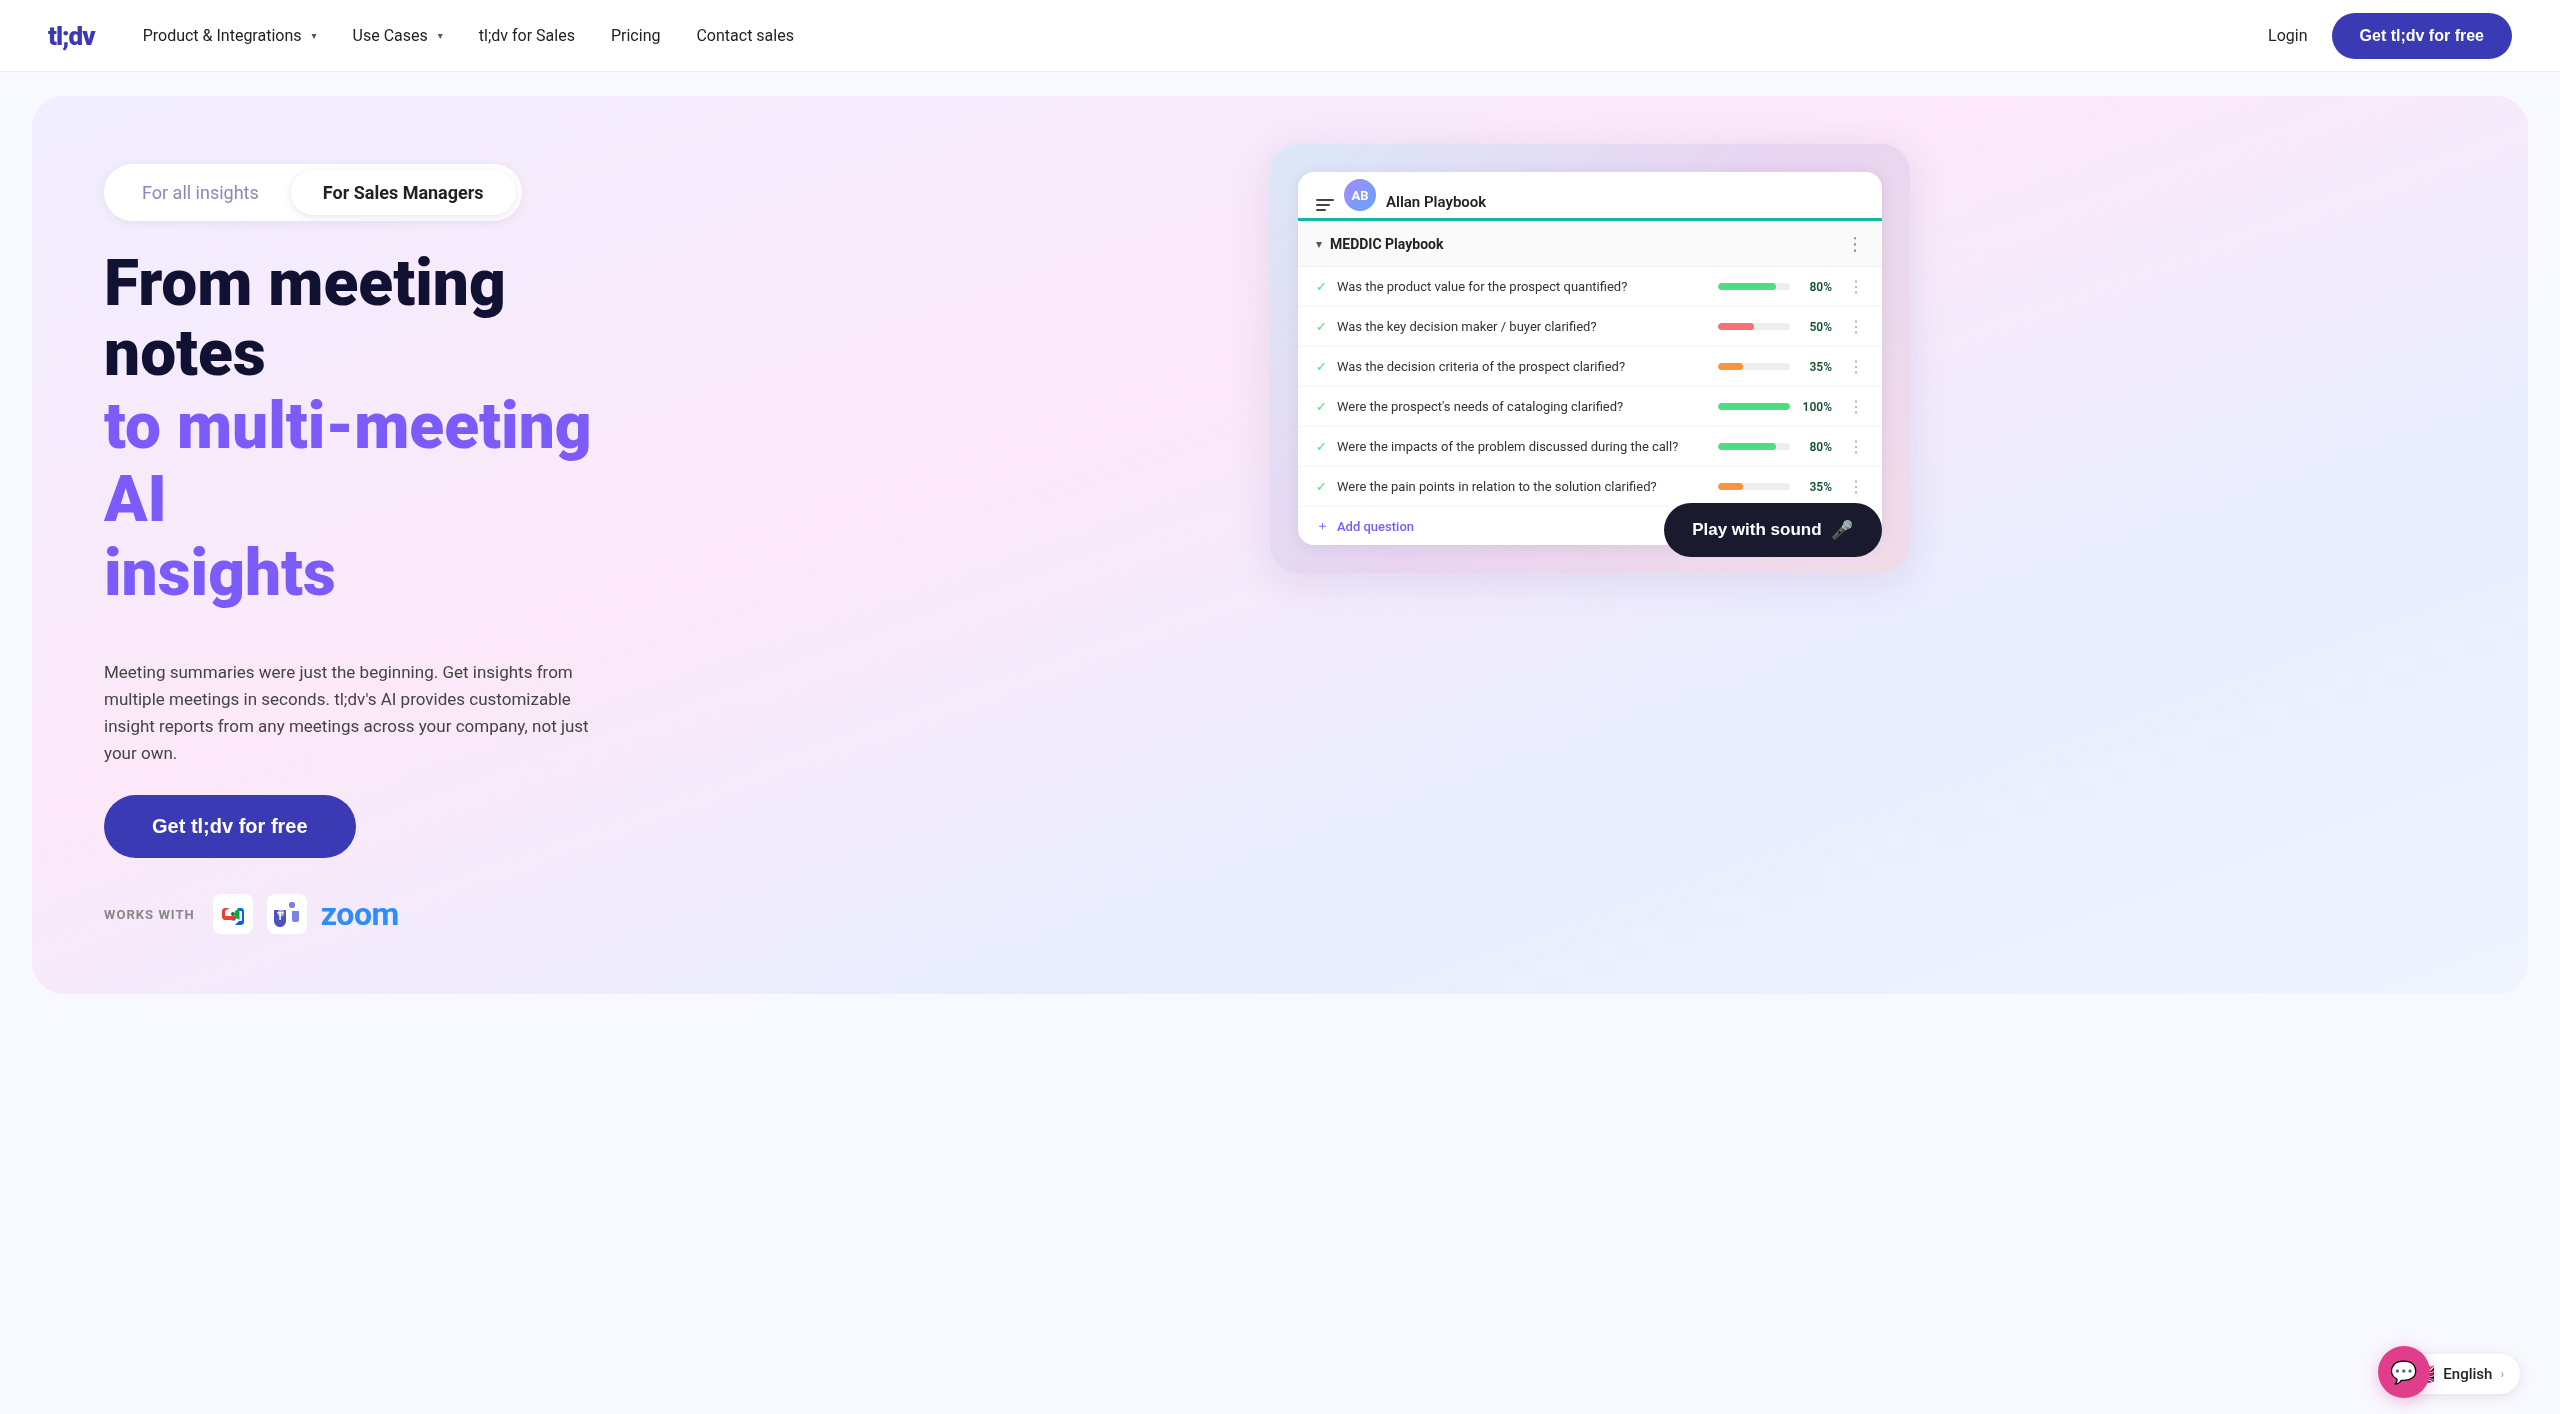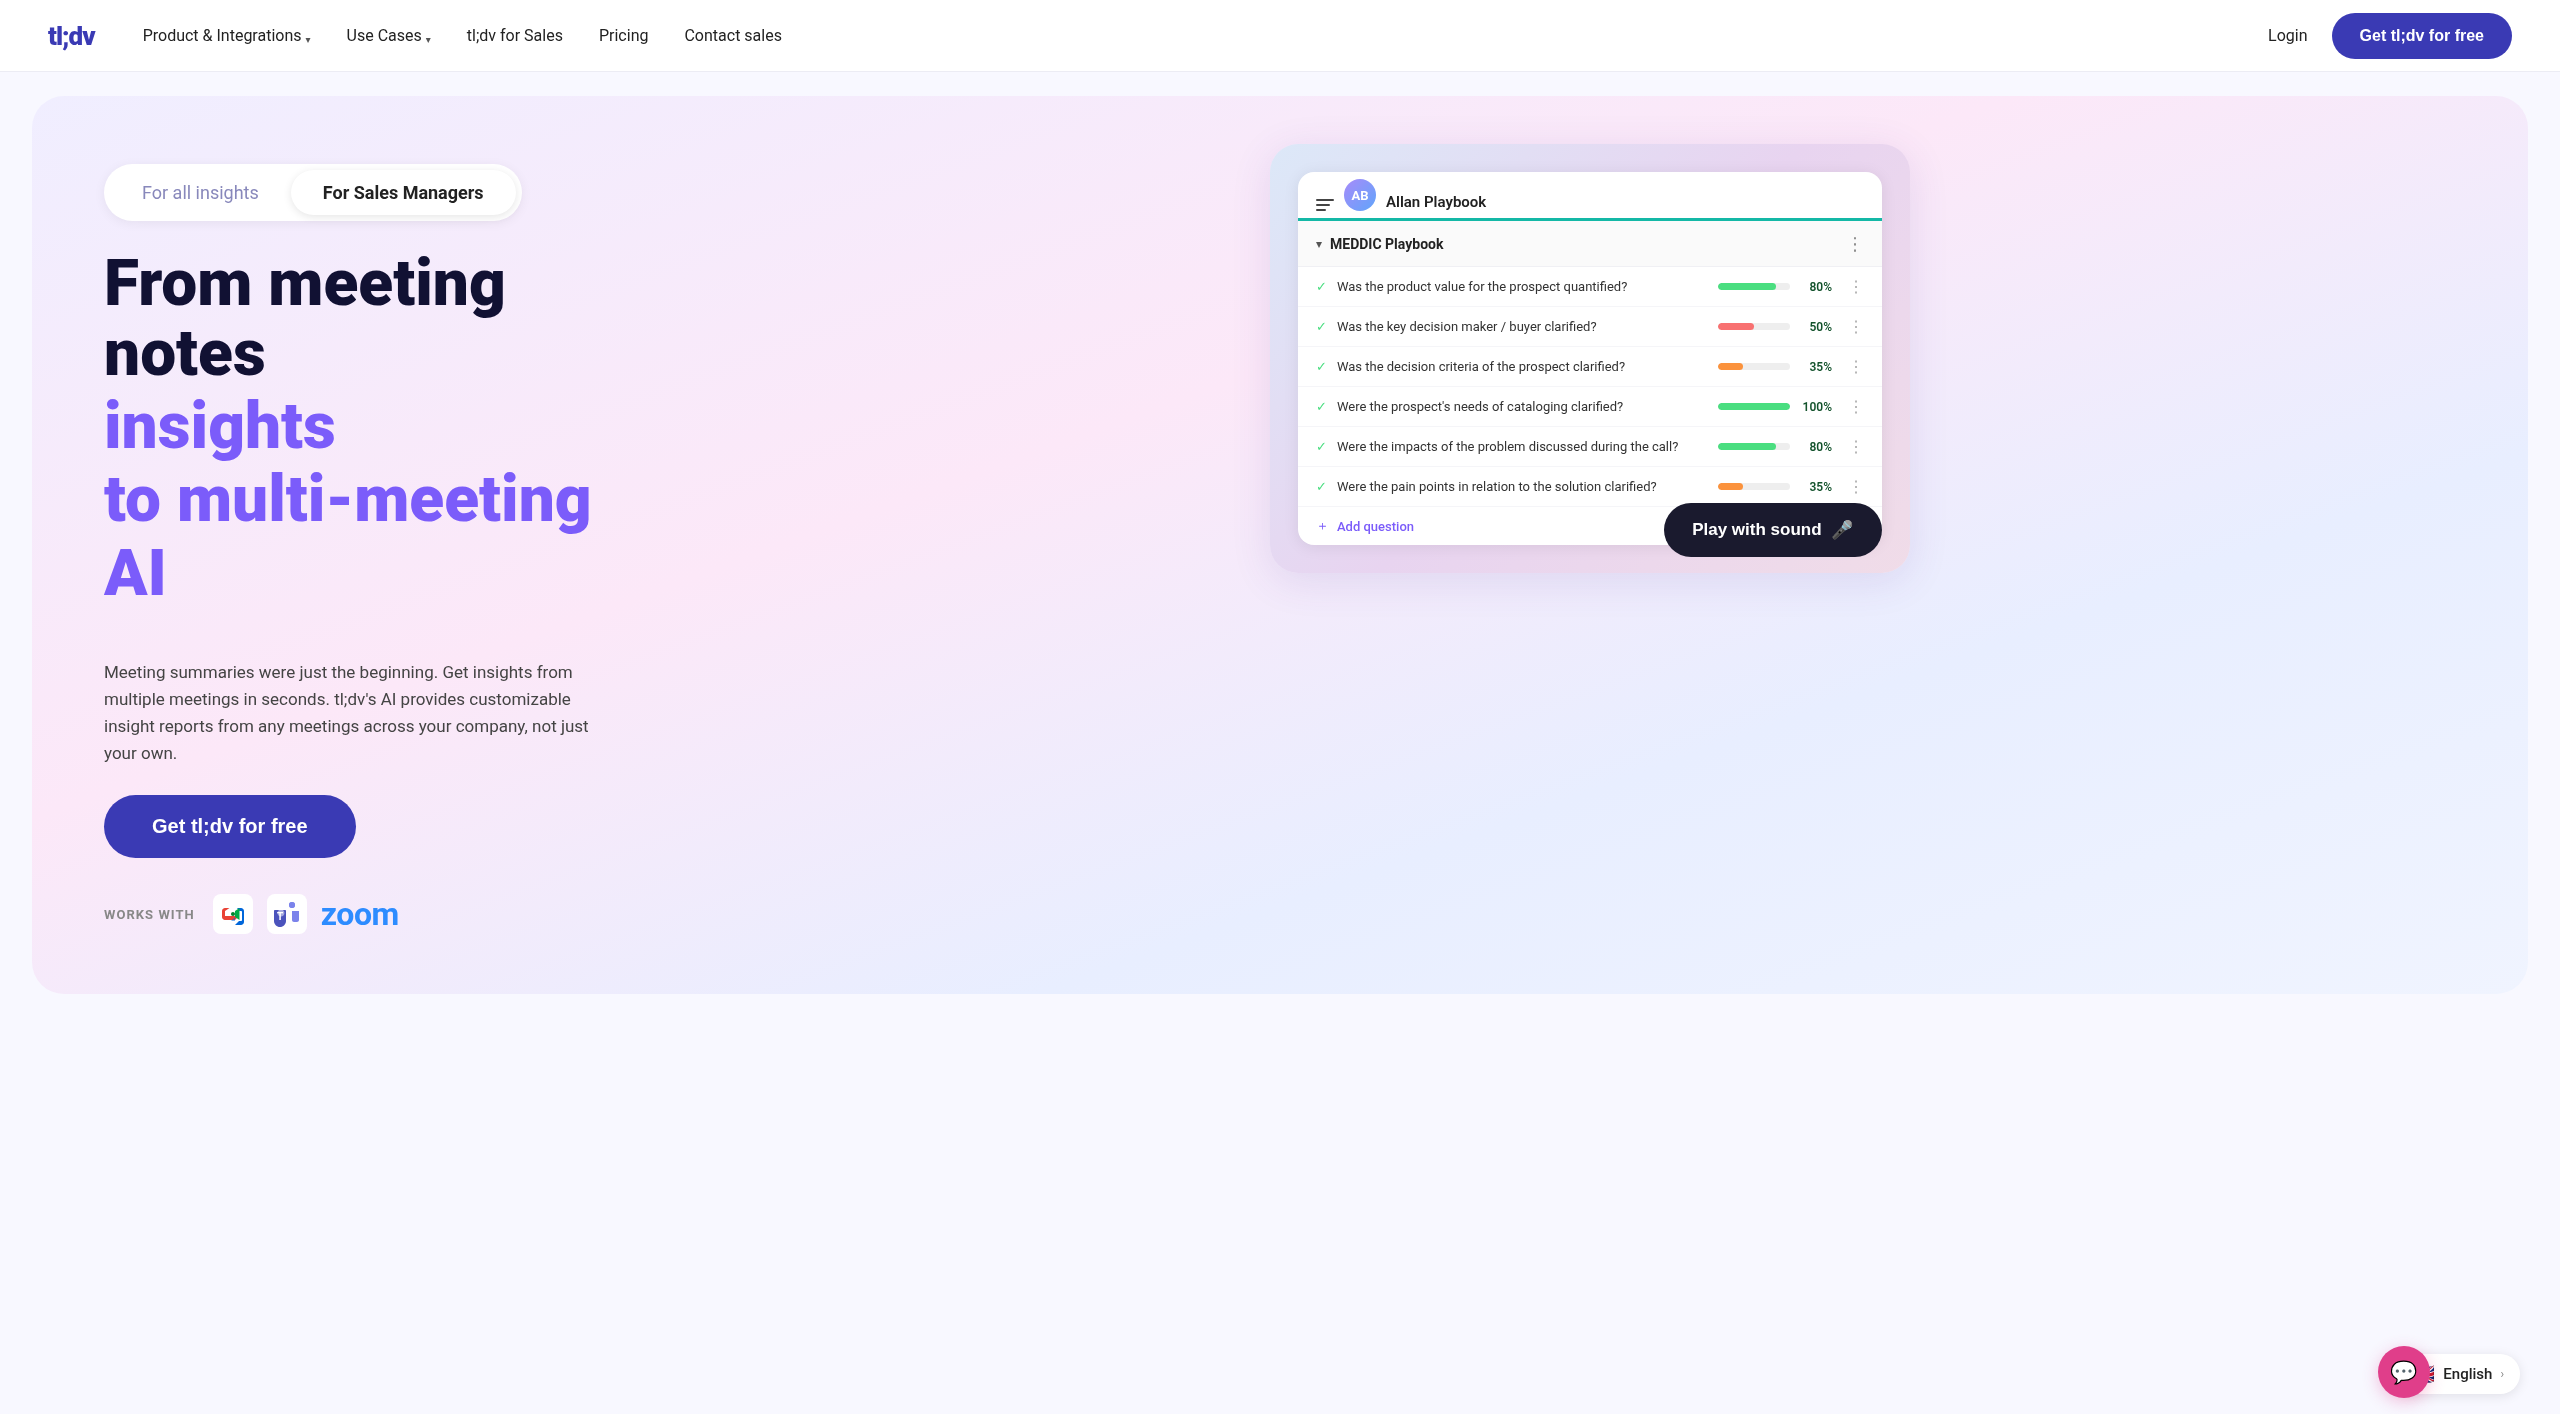--- a/index.html
+++ b/index.html
@@ -36,22 +36,22 @@
       align-items: center;
       gap: 36px;
       flex: 1;
     }
     .nav-link {
       font-size: 16px;
       color: #222;
       cursor: pointer;
       white-space: nowrap;
       display: flex;
-      align-items: flex-end;
-      gap: 4px;
+      align-items: center;
+      gap: 10px;
     }
     .nav-link .chevron {
       font-size: 10px;
       color: #555;
     }
     .nav-right {
       display: flex;
       align-items: center;
       gap: 24px;
       margin-left: auto;
@@ -462,22 +462,22 @@
 
   <div class="hero-left">
 
     <div class="tab-bar">
       <div class="tab-item inactive">For all insights</div>
       <div class="tab-item active">For Sales Managers</div>
     </div>
 
     <div class="hero-headline">
       <span class="headline-black">From meeting notes</span>
+      <span class="headline-purple">to multi-meeting AI</span>
       <span class="headline-purple">insights</span>
-      <span class="headline-purple">to multi-meeting AI</span>
     </div>
 
     <p class="hero-desc">Meeting summaries were just the beginning. Get insights from multiple meetings in seconds. tl;dv's AI provides customizable insight reports from any meetings across your company, not just your own.</p>
 
     <button class="hero-cta">Get tl;dv for free</button>
 
     <div class="works-with">
       <span class="works-with-label">WORKS WITH</span>
       <div class="logo-icons">
 

